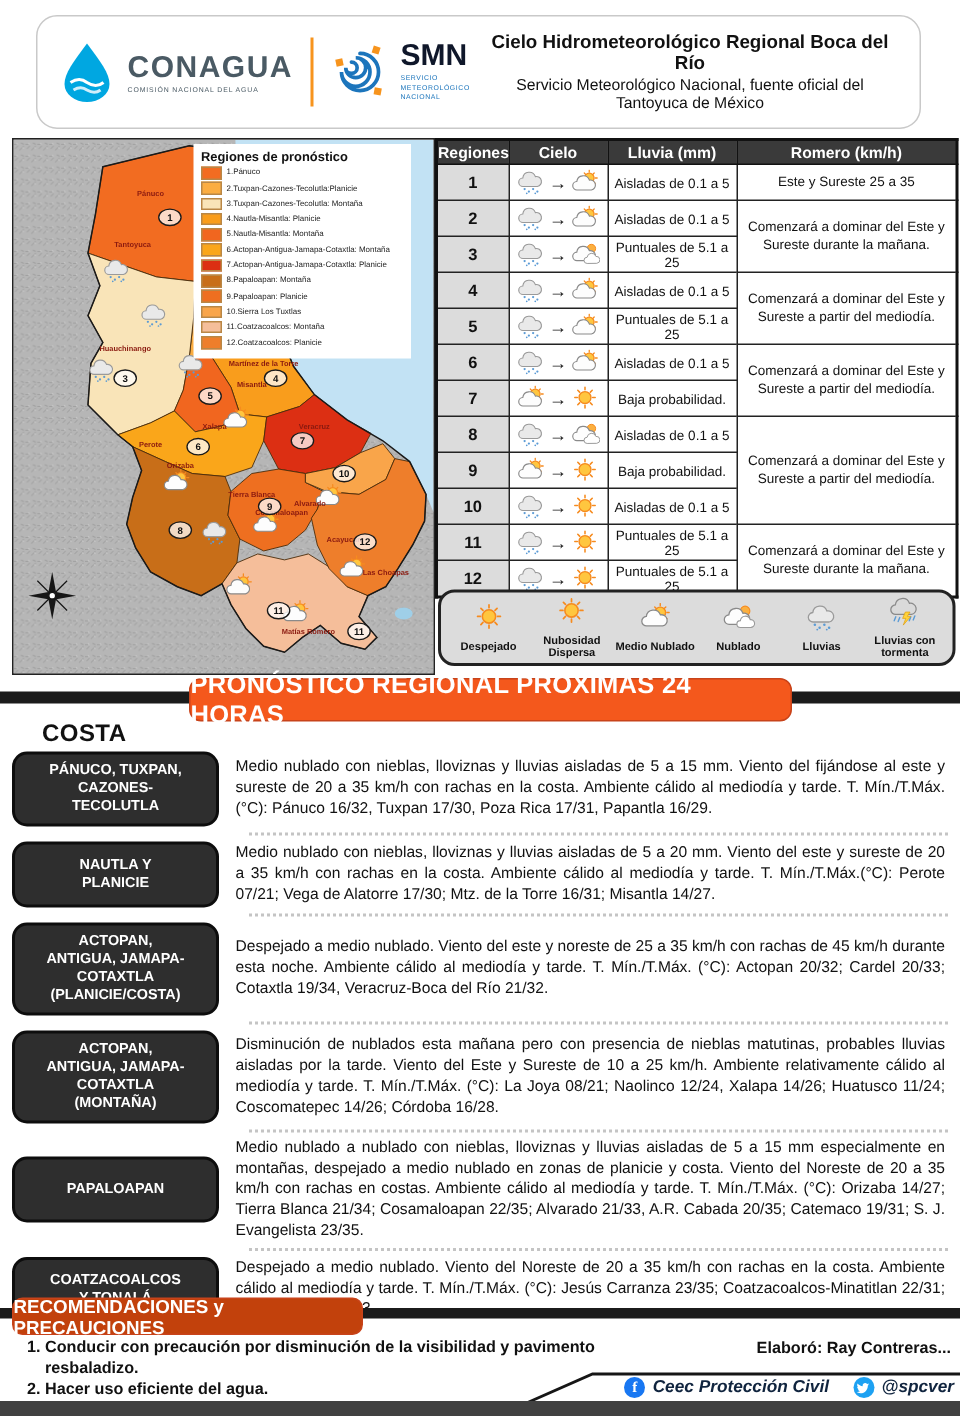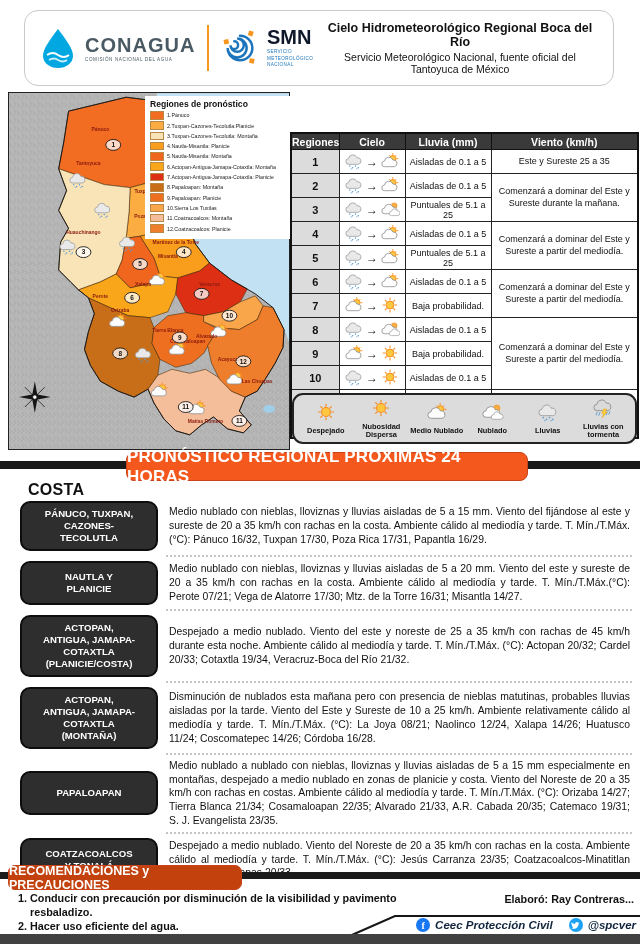--- a/index.html
+++ b/index.html
@@ -17,30 +17,30 @@
   .smn-word{font-size:20px;font-weight:bold;color:#0f172a;line-height:1;}
   .smn-sub{font-size:4.6px;letter-spacing:.4px;color:#1c75bc;margin-top:2px;width:54px;line-height:1.4;}
   .hdr-titles{margin-left:auto;text-align:center;width:345px;}
   .hdr-title{font-size:12.5px;font-weight:bold;}
   .hdr-subtitle{font-size:10.5px;margin-top:2px;}
 
   
   .map-panel{position:absolute;left:8px;top:92px;width:282px;height:358px;border:1px solid #222;
     box-sizing:border-box;background:#b6b6b6;}
   .map-panel svg{display:block;width:100%;height:100%;}
-  .map-legend{position:absolute;left:136px;top:3px;width:145px;background:#fff;
+  .map-legend{position:absolute;left:120px;top:3px;width:145px;background:#fff;
     padding:3px 4px 4px 5px;box-sizing:border-box;}
   .lg-title{font-size:8.6px;font-weight:bold;margin-bottom:2px;}
   .lg-row{display:flex;align-items:center;margin:1.8px 0;}
   .lg-sw{width:12px;height:6.5px;margin-right:3px;flex:none;border:.5px solid #b98746;}
   .lg-lb{font-size:5.3px;color:#222;white-space:nowrap;}
 
   
   .forecast-table{position:absolute;left:290px;top:92px;width:347px;}
-  table{border-collapse:collapse;width:100%;table-layout:fixed;border:2px solid #111;margin-top:40px;}
+  table{border-collapse:collapse;width:100%;table-layout:fixed;border:2px solid #111;}
   th{background:#3a3a3a;color:#fff;font-size:10.5px;font-weight:bold;height:15px;border:1px solid #111;padding:0;}
   td{border:1px solid #222;text-align:center;vertical-align:middle;height:23px;padding:0 3px;}
   td.region{background:#dcdcdc;font-weight:bold;font-size:11px;}
   td.cielo{padding:0;}
   .cielo-wrap{display:flex;align-items:center;justify-content:center;gap:2px;}
   td.lluvia{font-size:9px;}
   td.viento{font-size:9px;line-height:1.25;}
   col.c-reg{width:48px;} col.c-cielo{width:66px;} col.c-lluvia{width:86px;} col.c-viento{width:147px;}
   .wicon{display:inline-block;width:20px;height:17px;}
   .wicon svg{width:100%;height:100%;display:block;}
@@ -60,21 +60,21 @@
   .main-banner{position:absolute;left:126px;top:452px;width:400px;height:27px;background:#f4581c;
     border:1px solid #c8431a;border-radius:8px;color:#fff;font-weight:bold;font-size:17px;
     display:flex;align-items:center;justify-content:center;letter-spacing:.2px;}
   .cuenca-title{position:absolute;left:28px;top:481px;font-size:16px;font-weight:bold;letter-spacing:.3px;}
 
   
   .cuenca-list{position:absolute;left:0;top:501px;width:640px;padding:0 8px 0 8px;box-sizing:border-box;}
   .cuenca-row{display:flex;gap:11px;align-items:center;}
   .badge{width:138px;min-height:44px;flex:none;background:#2e2e2e;border:2px solid #0d0d0d;border-radius:10px;
     color:#fff;font-weight:bold;font-size:9.6px;display:flex;align-items:center;justify-content:center;
-    text-align:center;white-space:pre-line;padding:5px 3px;box-sizing:border-box;line-height:1.25;margin-left:12px;}
+    text-align:center;white-space:pre-line;padding:5px 3px;box-sizing:border-box;line-height:1.25;}
   .cuenca-text{flex:1;font-size:10.4px;line-height:1.32;text-align:justify;padding-right:2px;}
   .dotted-sep{border-top:2px dotted #c4c4c4;margin:4px 0 4px 158px;}
 
   
   .band2{top:872px;height:7px;}
   .reco-banner{position:absolute;left:8px;top:865px;width:232px;height:23px;background:#c2410c;
     border:1px solid #c8431a;border-radius:7px;color:#fff;font-weight:bold;font-size:12.5px;
     display:flex;align-items:center;justify-content:center;}
   .reco-list{position:absolute;left:10px;top:891px;width:440px;}
   .reco-list ol{margin:0;padding-left:20px;font-size:10.8px;font-weight:bold;line-height:1.3;}
@@ -395,21 +395,21 @@
           <col class="c-reg">
           <col class="c-cielo">
           <col class="c-lluvia">
           <col class="c-viento">
         </colgroup>
       <thead>
         <tr>
           <th>Regiones</th>
           <th>Cielo</th>
           <th>Lluvia (mm)</th>
-          <th>Viento (km/h)</th>
+          <th>Romero (km/h)</th>
         </tr>
       </thead>
       <tbody id="ft-body">
         <tr>
           <td class="region">1</td>
           <td class="cielo">
               <div class="cielo-wrap">
                 <span class="wicon">
                   <svg viewBox="0 0 20 18">
                     <path d="M4.5,12 a3,3 0 0 1 -0.3,-6 a4.6,4.6 0 0 1 8.9,-1 a3.2,3.2 0 0 1 1.4,7 z" fill="#E9E9E9" stroke="#9a9a9a" stroke-width="0.8"></path>

